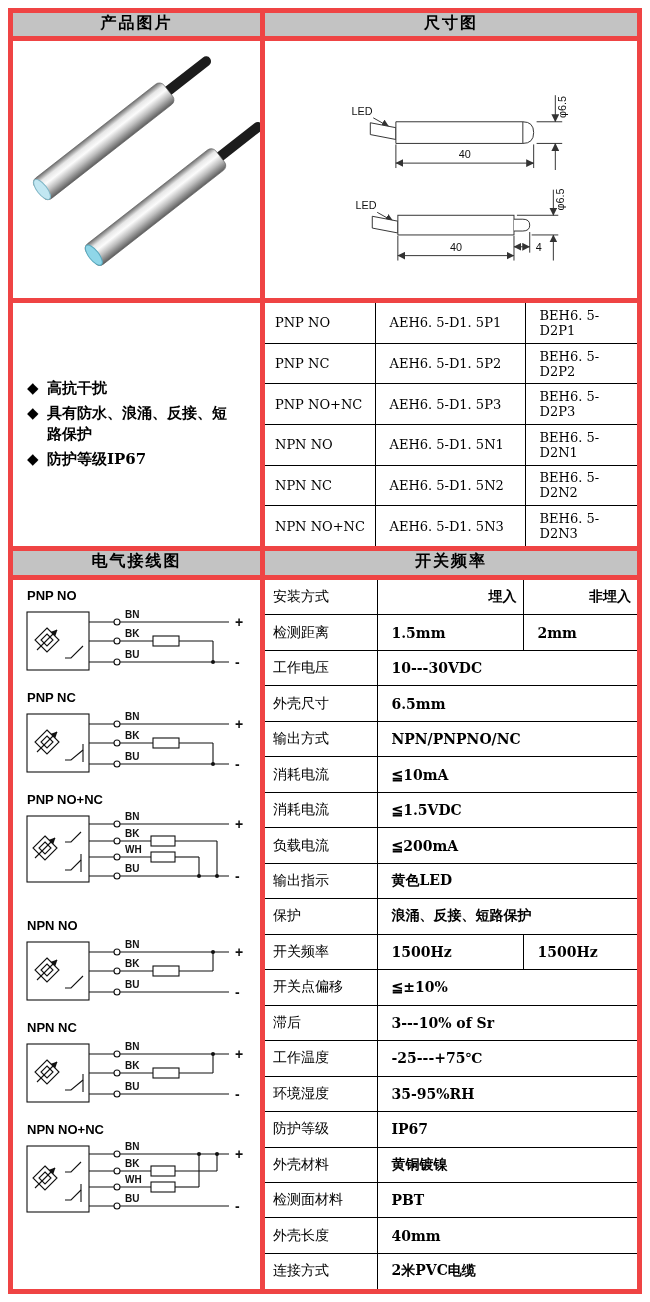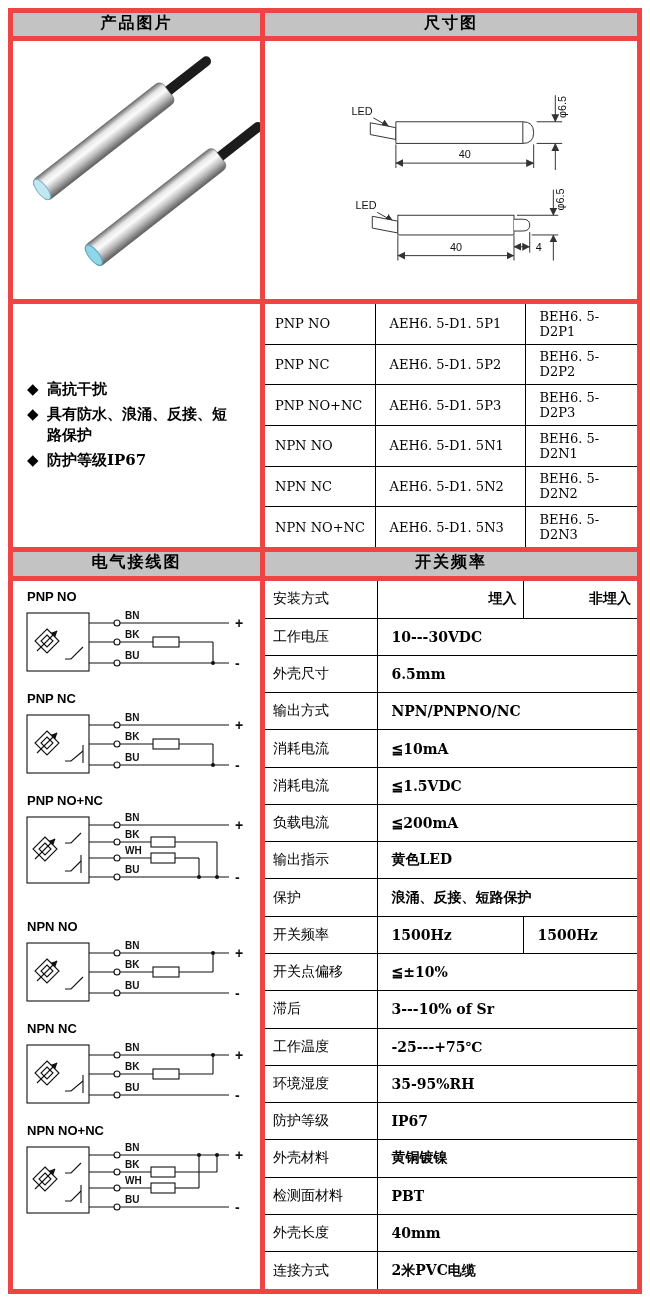--- a/index.html
+++ b/index.html
@@ -418,20 +418,25 @@
                 <col style="width:146px">
                 <col>
               </colgroup>
         <tbody>
           <tr>
             <td class="plabel">安装方式</td>
             <td class="pval c">埋入</td>
             <td class="pval c">非埋入</td>
           </tr>
           <tr>
+            <td class="plabel">检测距离</td>
+            <td class="pval">1.5mm</td>
+            <td class="pval">2mm</td>
+          </tr>
+          <tr>
             <td class="plabel">工作电压</td>
             <td class="pval" colspan="2">10---30VDC</td>
           </tr>
           <tr>
             <td class="plabel">外壳尺寸</td>
             <td class="pval" colspan="2">6.5mm</td>
           </tr>
           <tr>
             <td class="plabel">输出方式</td>
             <td class="pval" colspan="2">NPN/PNPNO/NC</td>

